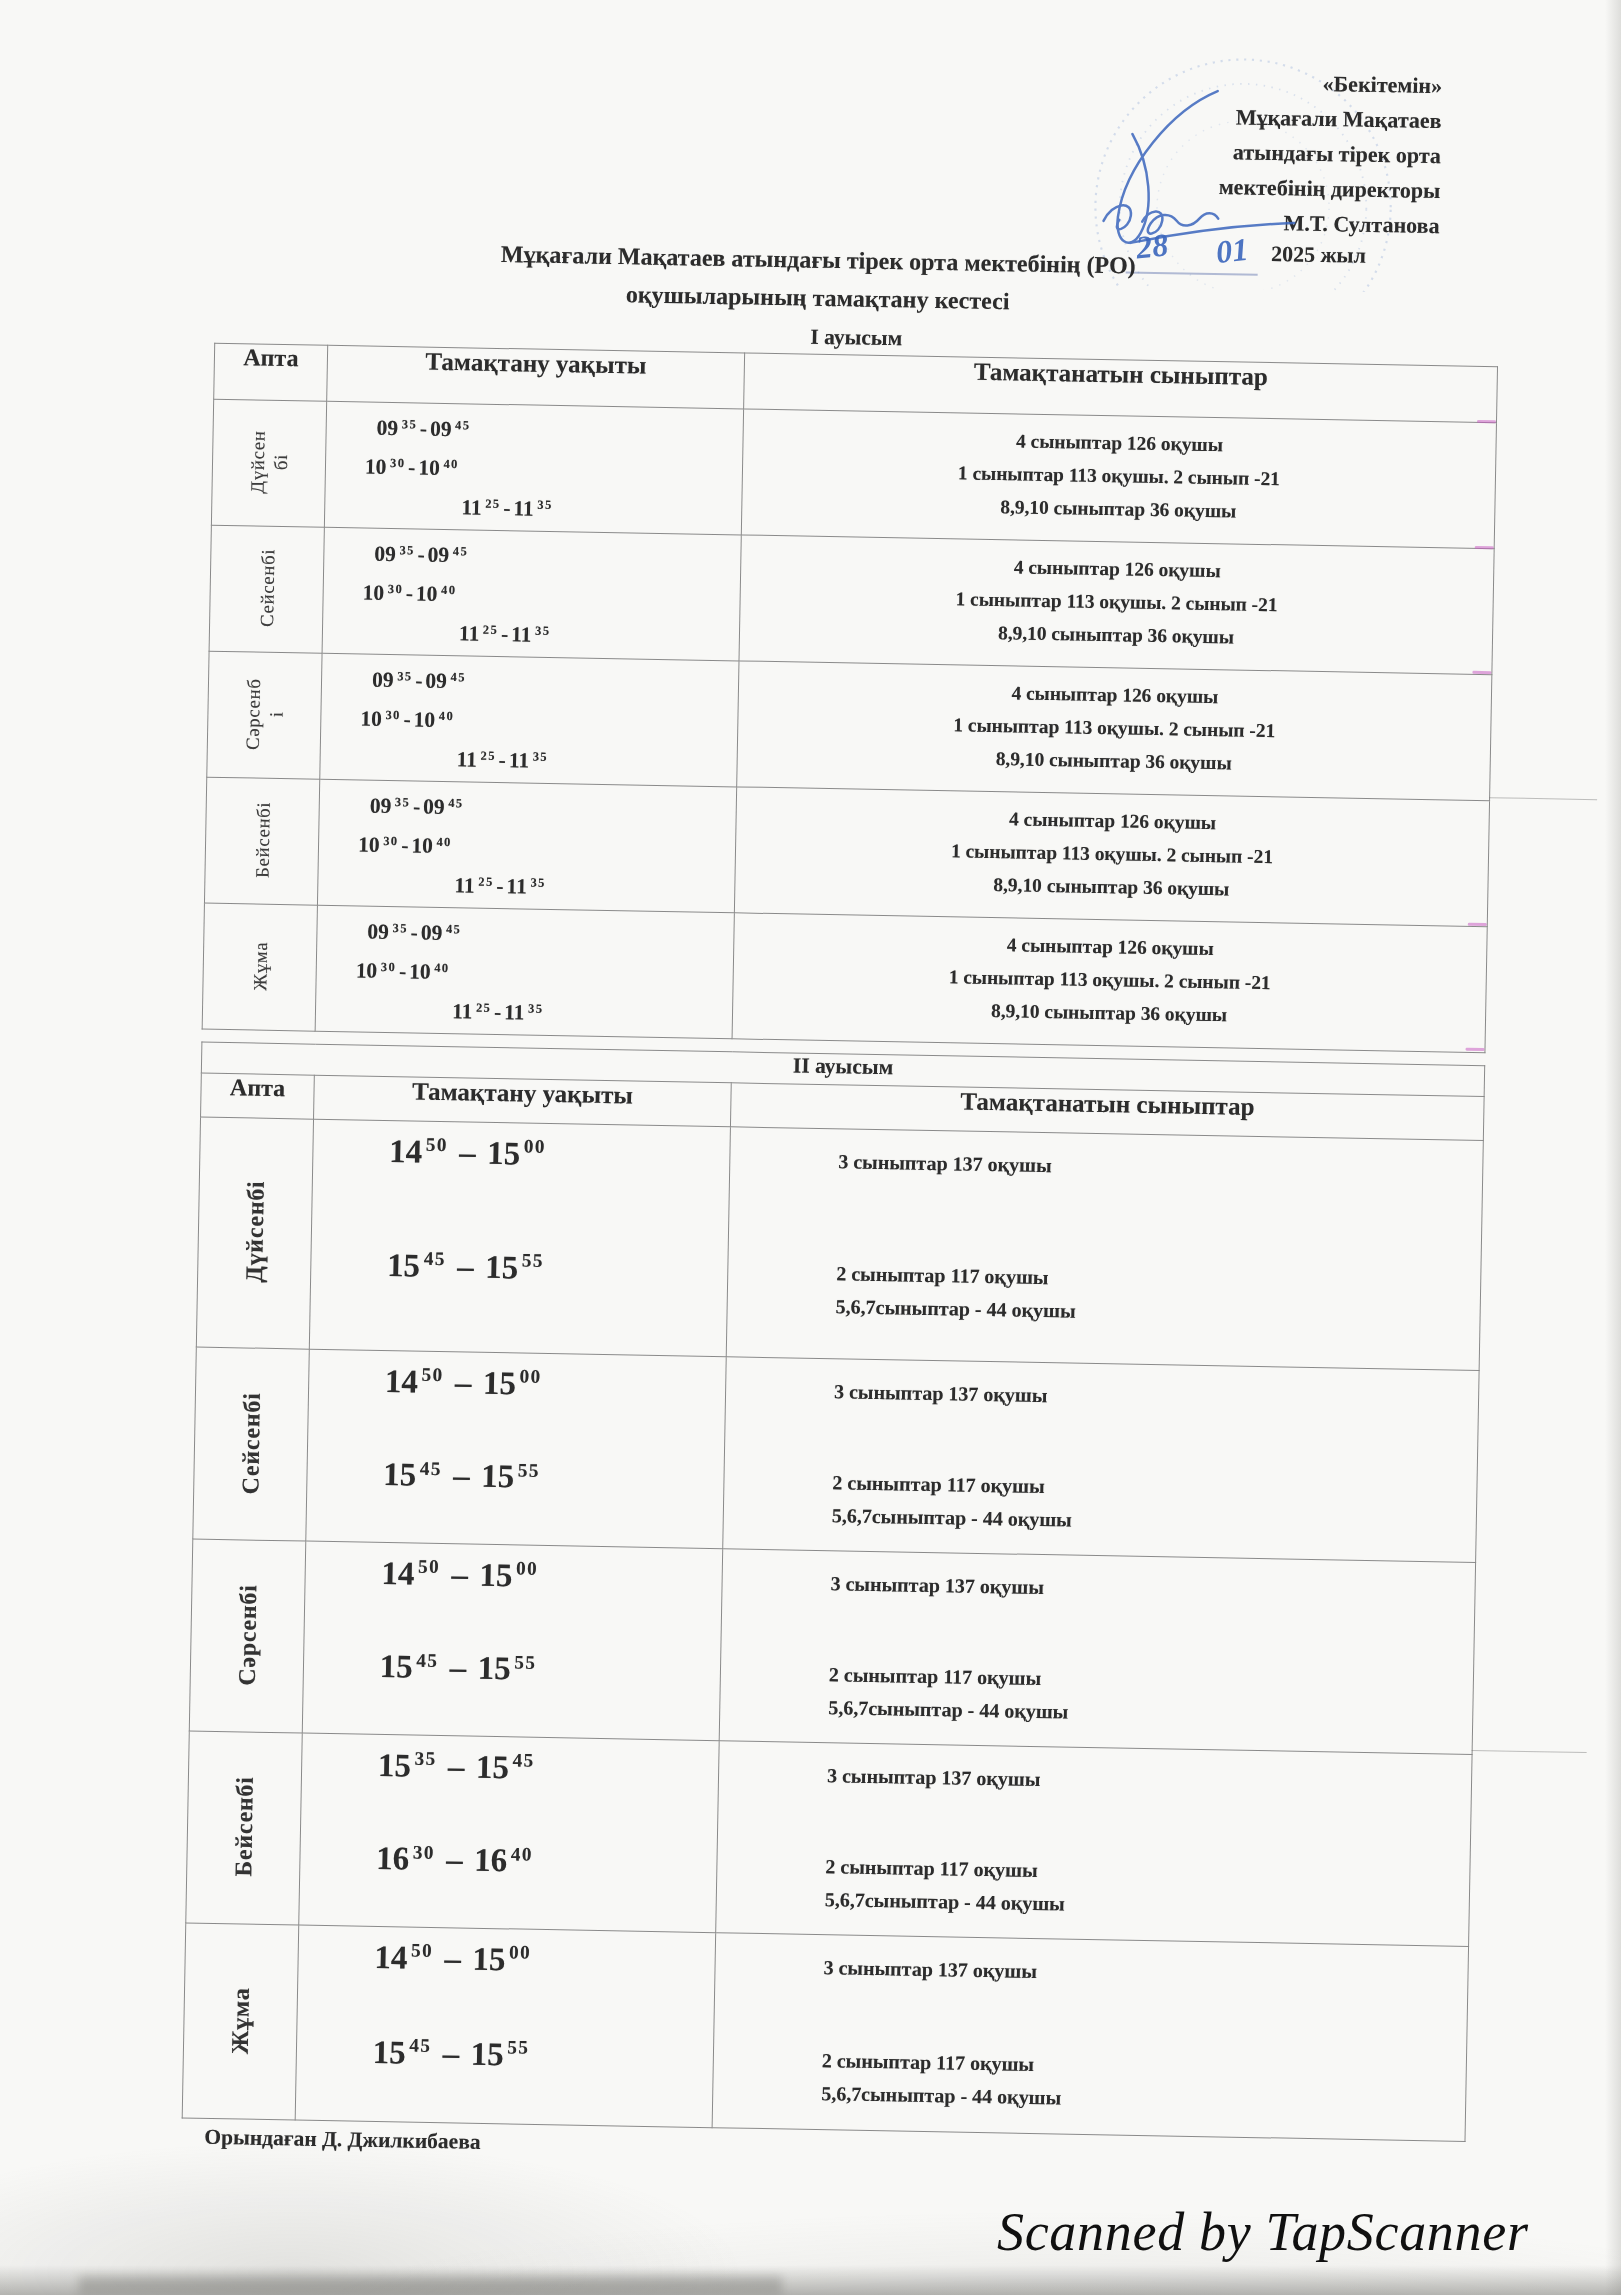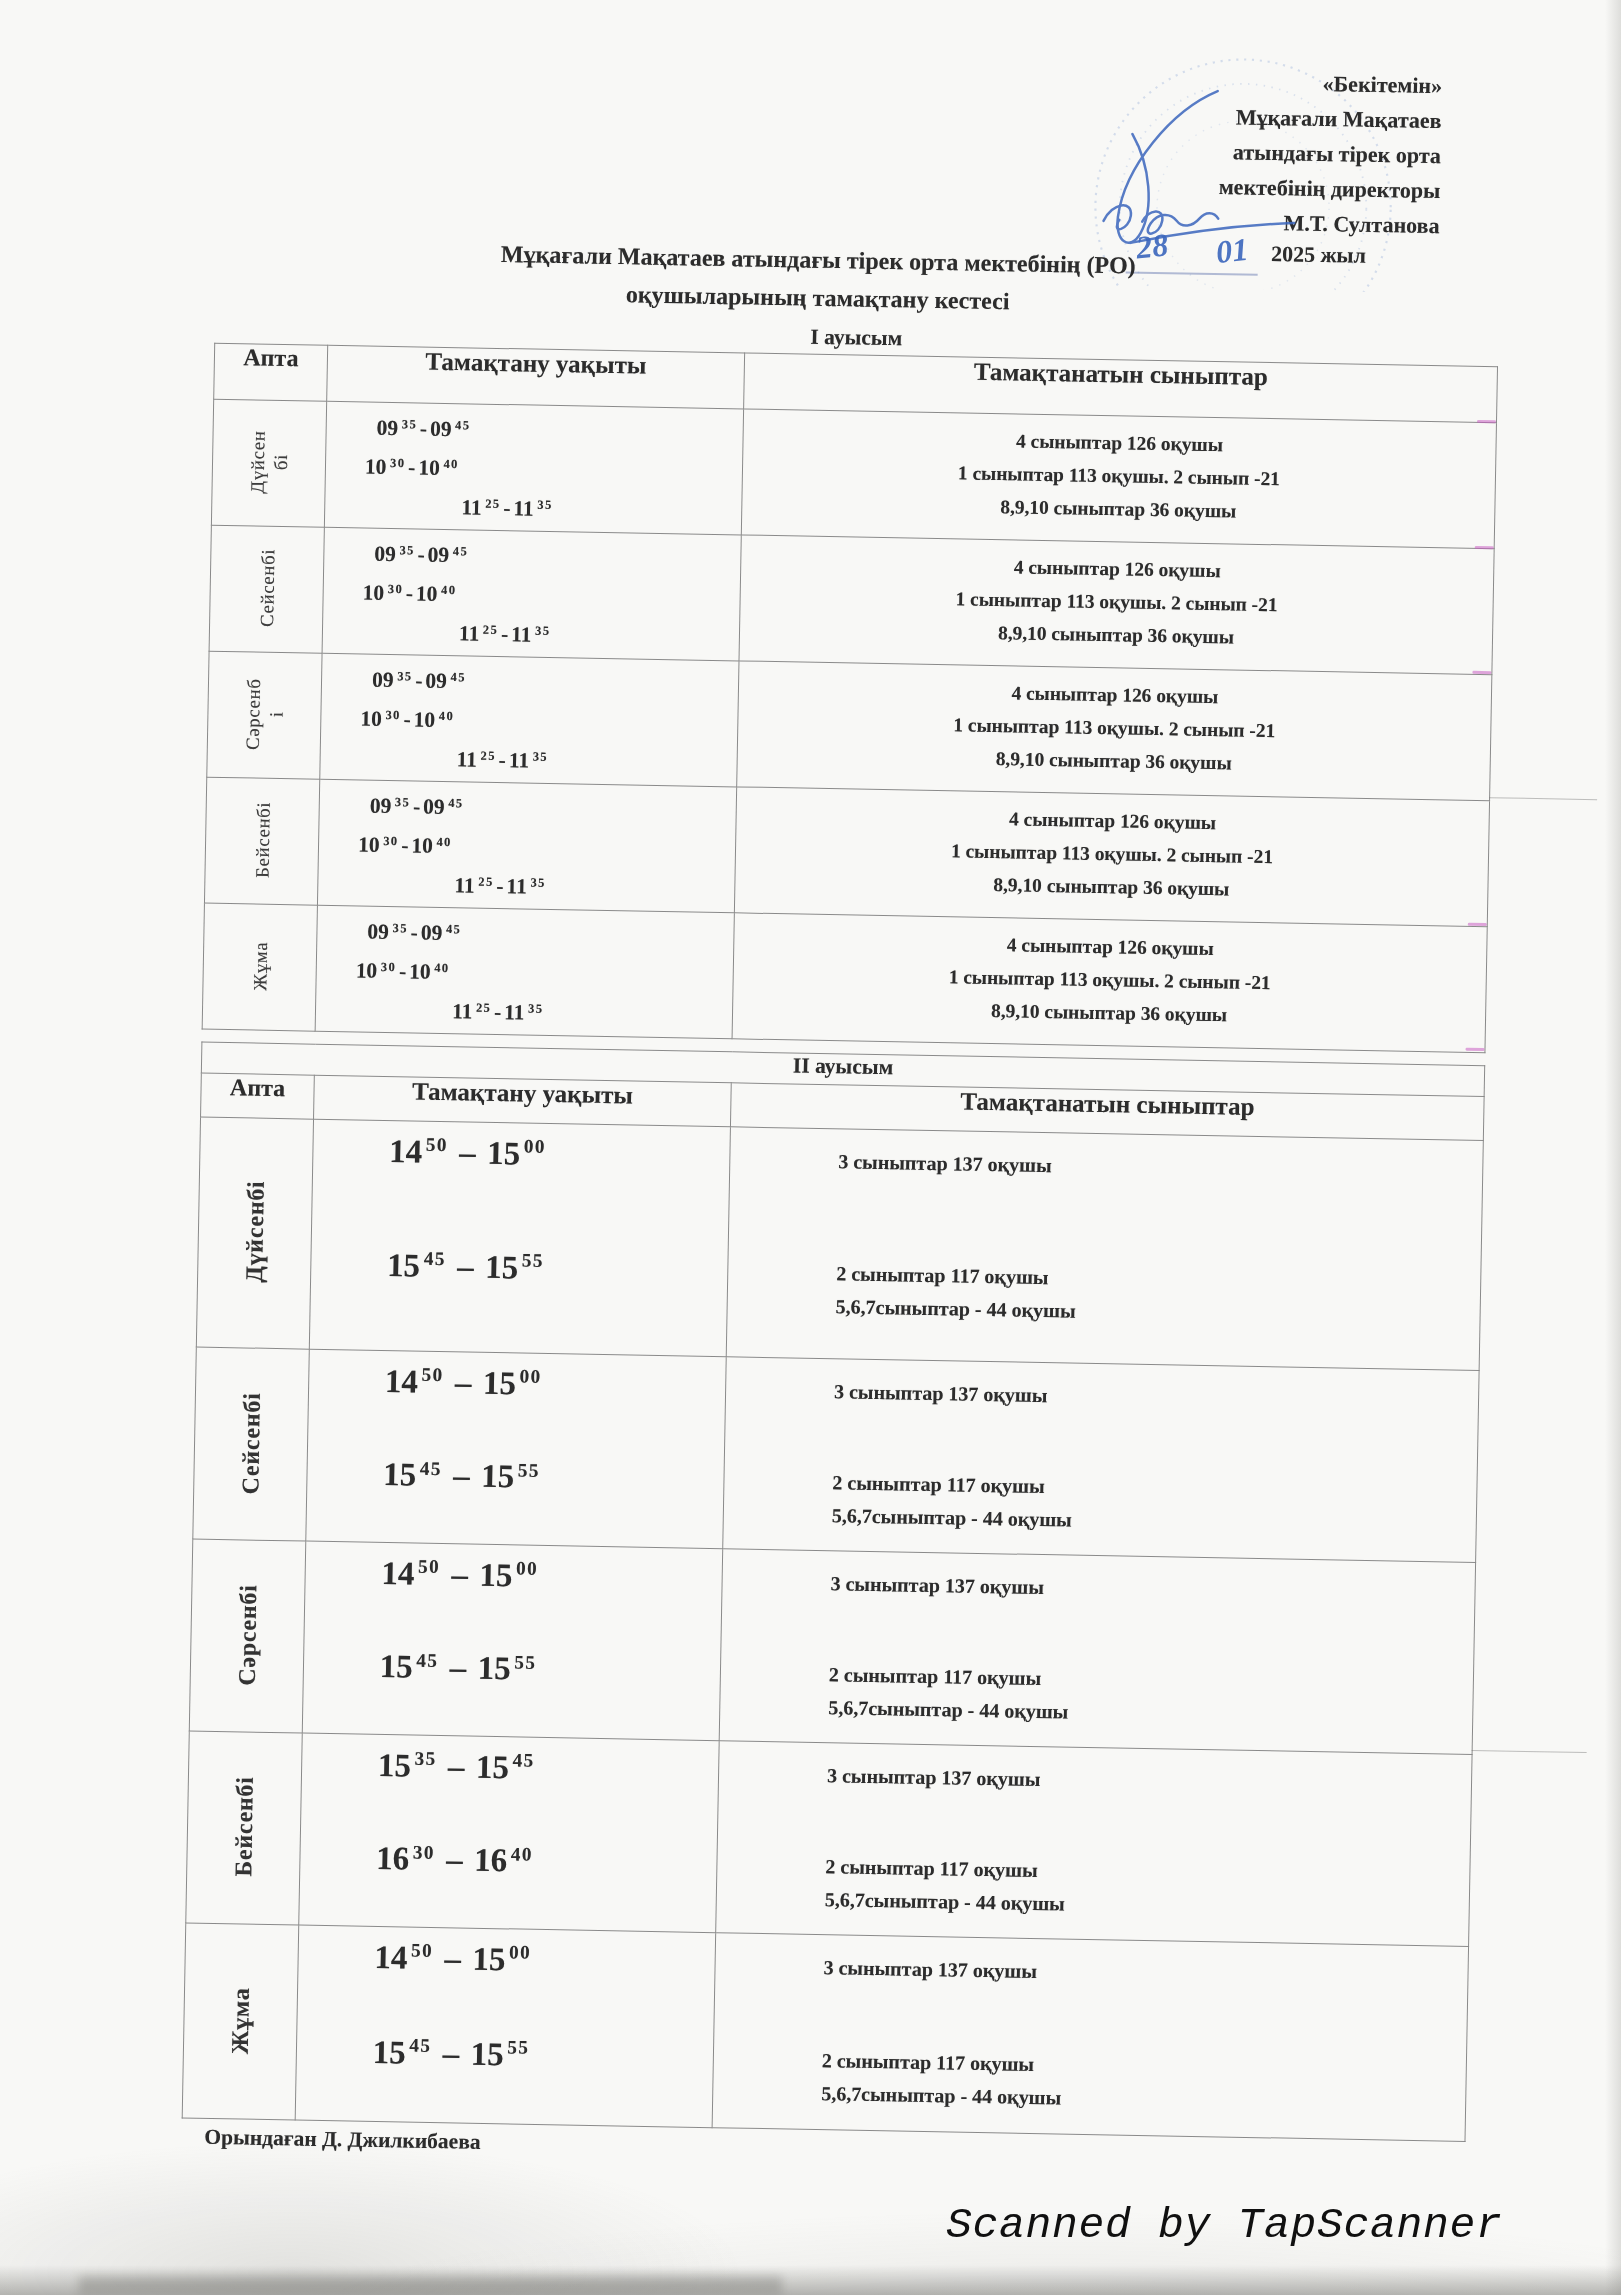--- a/index.html
+++ b/index.html
@@ -92,23 +92,23 @@
               opacity:.55; border-radius:1.4px; }
   .bleed{ position:absolute; height:1.4px; background:rgba(100,100,100,.4); }
   .shade-bottom{ position:absolute; left:0; right:0; bottom:0; height:30px;
                  background:linear-gradient(to top, rgba(105,105,100,.45), rgba(105,105,100,0)); }
   .shade-blotch{ position:absolute; left:79px; bottom:0; width:703px; height:18.7px;
                  background:rgba(95,95,90,.28); filter:blur(5px); }
   .shade-right{ position:absolute; top:0; bottom:0; right:0; width:17px;
                 background:linear-gradient(to left, rgba(120,120,115,.22), transparent); }
 
   
-  .watermark{ position:absolute; left:946px; top:2201px;
-              font-family:Liberation Mono, monospace; font-style:italic;
-              font-size:43px; color:#101010; letter-spacing:0.7px; }
+  .watermark{ position:absolute; left:997px; top:2201px;
+              font-family:Liberation Serif, serif; font-style:italic;
+              font-size:54px; color:#101010; letter-spacing:0.7px; }
 </style>
 </head>
 <body>
 
 <div class="tilt">
 
   <svg class="stamp-svg" width="337" height="258" viewBox="0 0 470 360">
     <circle cx="215" cy="245" r="206" fill="none" stroke="var(--stamp)" stroke-width="3" stroke-dasharray="3 8" opacity="0.35"></circle>
     <circle cx="215" cy="245" r="172" fill="none" stroke="var(--stamp)" stroke-width="2.5" stroke-dasharray="2 9" opacity="0.30"></circle>
     <circle cx="215" cy="245" r="120" fill="none" stroke="var(--stamp)" stroke-width="2" stroke-dasharray="2 10" opacity="0.22"></circle>

